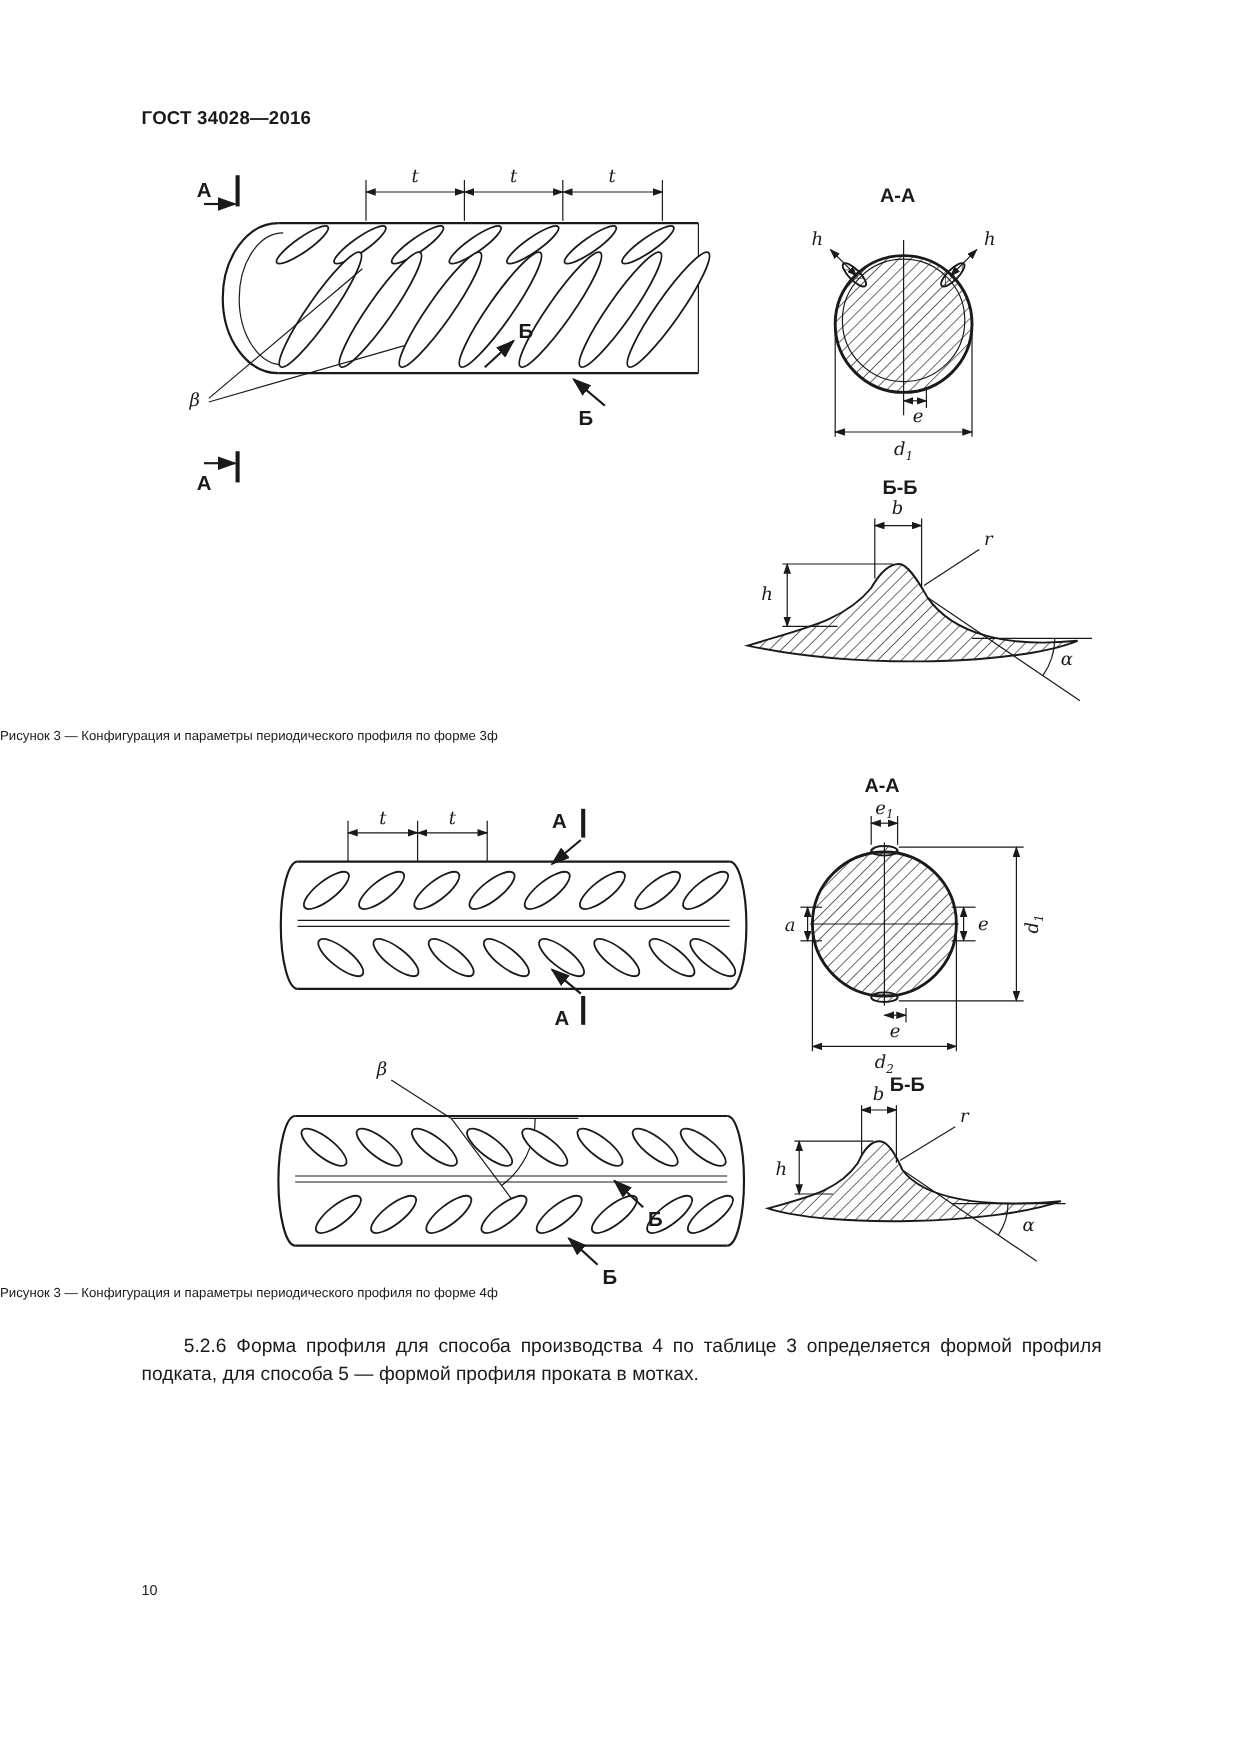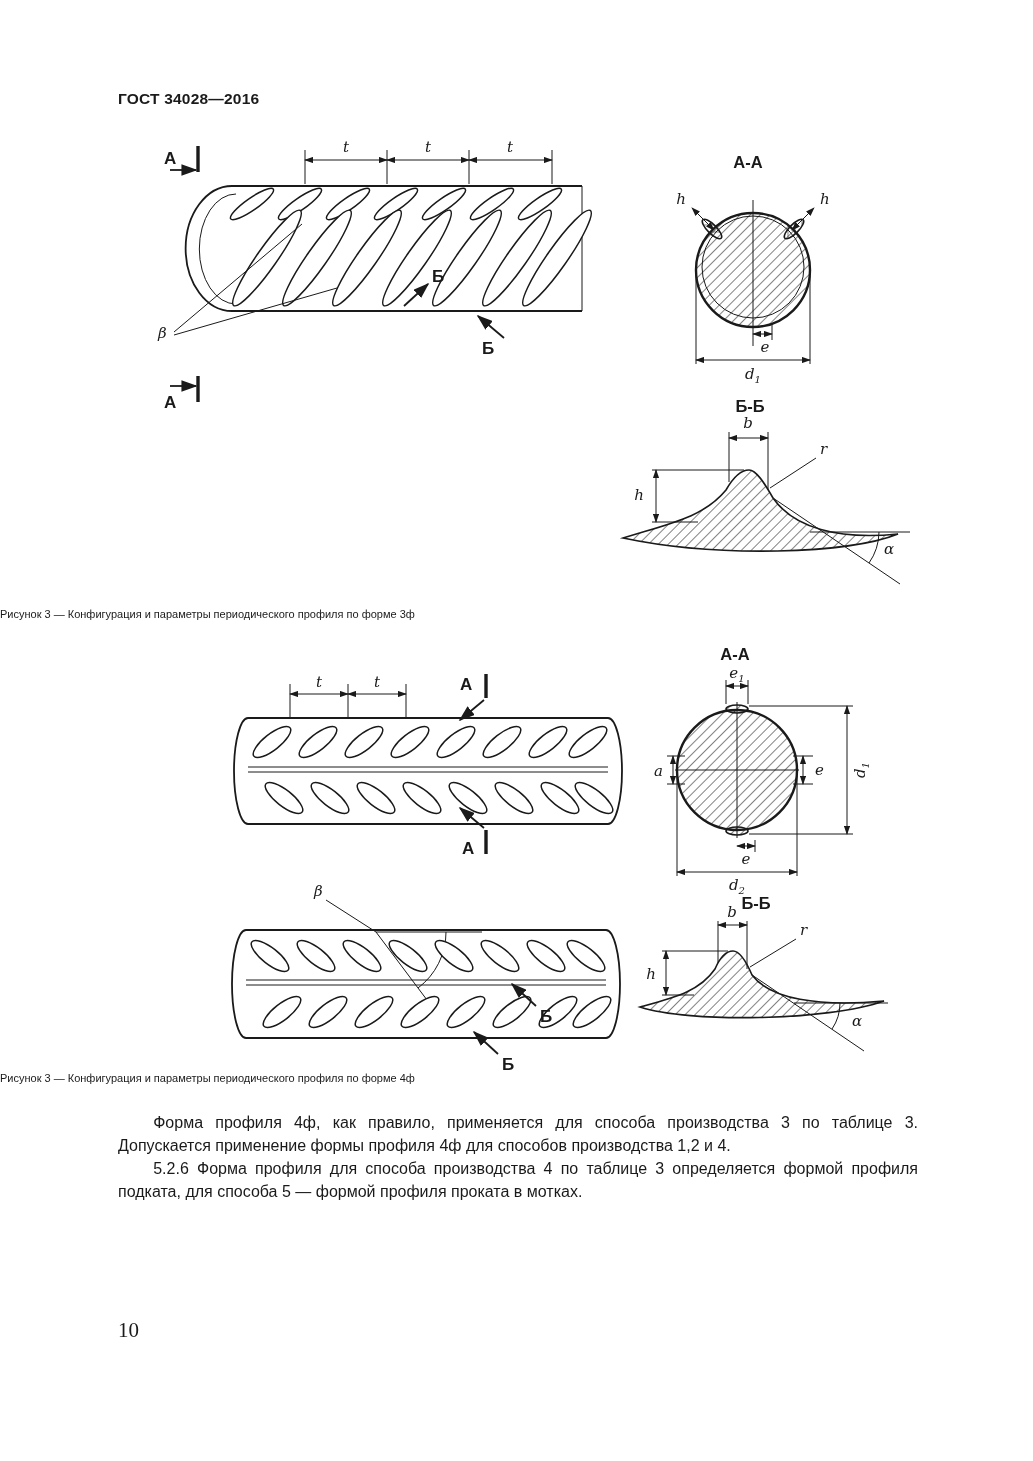--- a/index.html
+++ b/index.html
@@ -6,21 +6,21 @@
   html,body { background:#ffffff; }
   .page {
     position:relative; width:1033px; height:1461px; background:#ffffff;
     font-family:"Liberation Sans", sans-serif; color:#1a1a1a; overflow:hidden;
   }
   .abs { position:absolute; }
   .doc-header { font-weight:bold; font-size:15.5px; letter-spacing:.2px; }
   .caption { left:0; width:100%; text-align:left; font-size:11px; }
   .bodytext { width:800px; font-size:16px; line-height:1.43; text-align:justify; }
   .bodytext p { text-indent:2.2em; }
-  .pagenum { font-size:21px;font-family:Liberation Serif, serif; }
+  .pagenum { font-size:12px; }
 
   svg { overflow:visible; }
   .thin  { stroke:#1a1a1a; stroke-width:1;   fill:none; }
   .med   { stroke:#1a1a1a; stroke-width:1.8; fill:none; }
   .thick { stroke:#1a1a1a; stroke-width:3.4; fill:none; }
   .lens  { fill:#ffffff; stroke:#1a1a1a; stroke-width:1.5; }
   .hatched     { fill:url(#hatch); stroke:#1a1a1a; stroke-width:2.4; }
   .hatchedthin { fill:url(#hatch); stroke:#1a1a1a; stroke-width:1.6; }
   text.dim  { font:italic 15px "DejaVu Serif", serif; fill:#1a1a1a; }
   text.dim .sub { font-size:10px; }
@@ -332,18 +332,17 @@
       <line class="thin" x1="134" y1="82" x2="246" y2="158"></line>
       <line class="thin" x1="176" y1="110" x2="270" y2="110"></line>
       <path class="thin" d="M 222,110 A 46,46 0 0 1 214,136"></path>
       <text class="dim" x="234" y="133">α</text>
     </g>
   </svg>
 
   <div class="abs caption" style="top:1072px">Рисунок 3 — Конфигурация и параметры периодического профиля по форме 4ф</div>
 
   <div class="abs bodytext" style="left:118px; top:1112px">
-    <p>Форма профиля 4ф, как правило, применяется для способа производства 3 по таблице 3. Допускается применение формы профиля 4ф для способов производства 1,2 и 4.</p>
     <p>5.2.6 Форма профиля для способа производства 4 по таблице 3 определяется формой профиля подката, для способа 5 — формой профиля проката в мотках.</p>
   </div>
 
   <div class="abs pagenum" style="left:118px; top:1318px">10</div>
 </div>
 
 </body></html>

